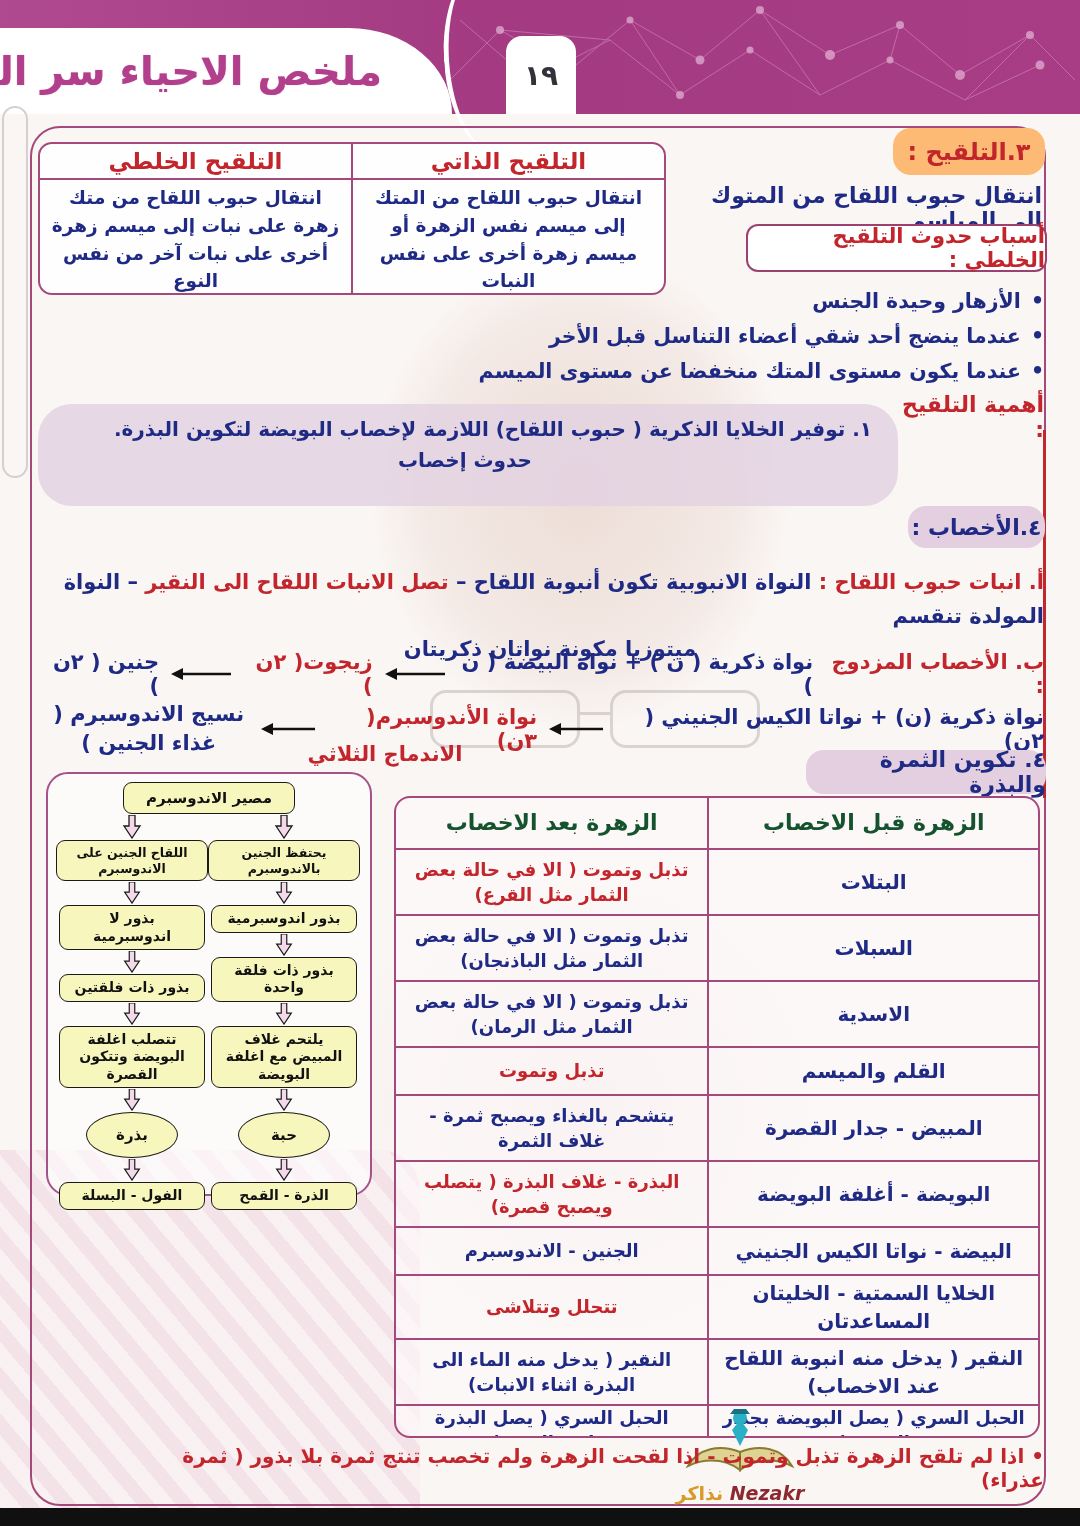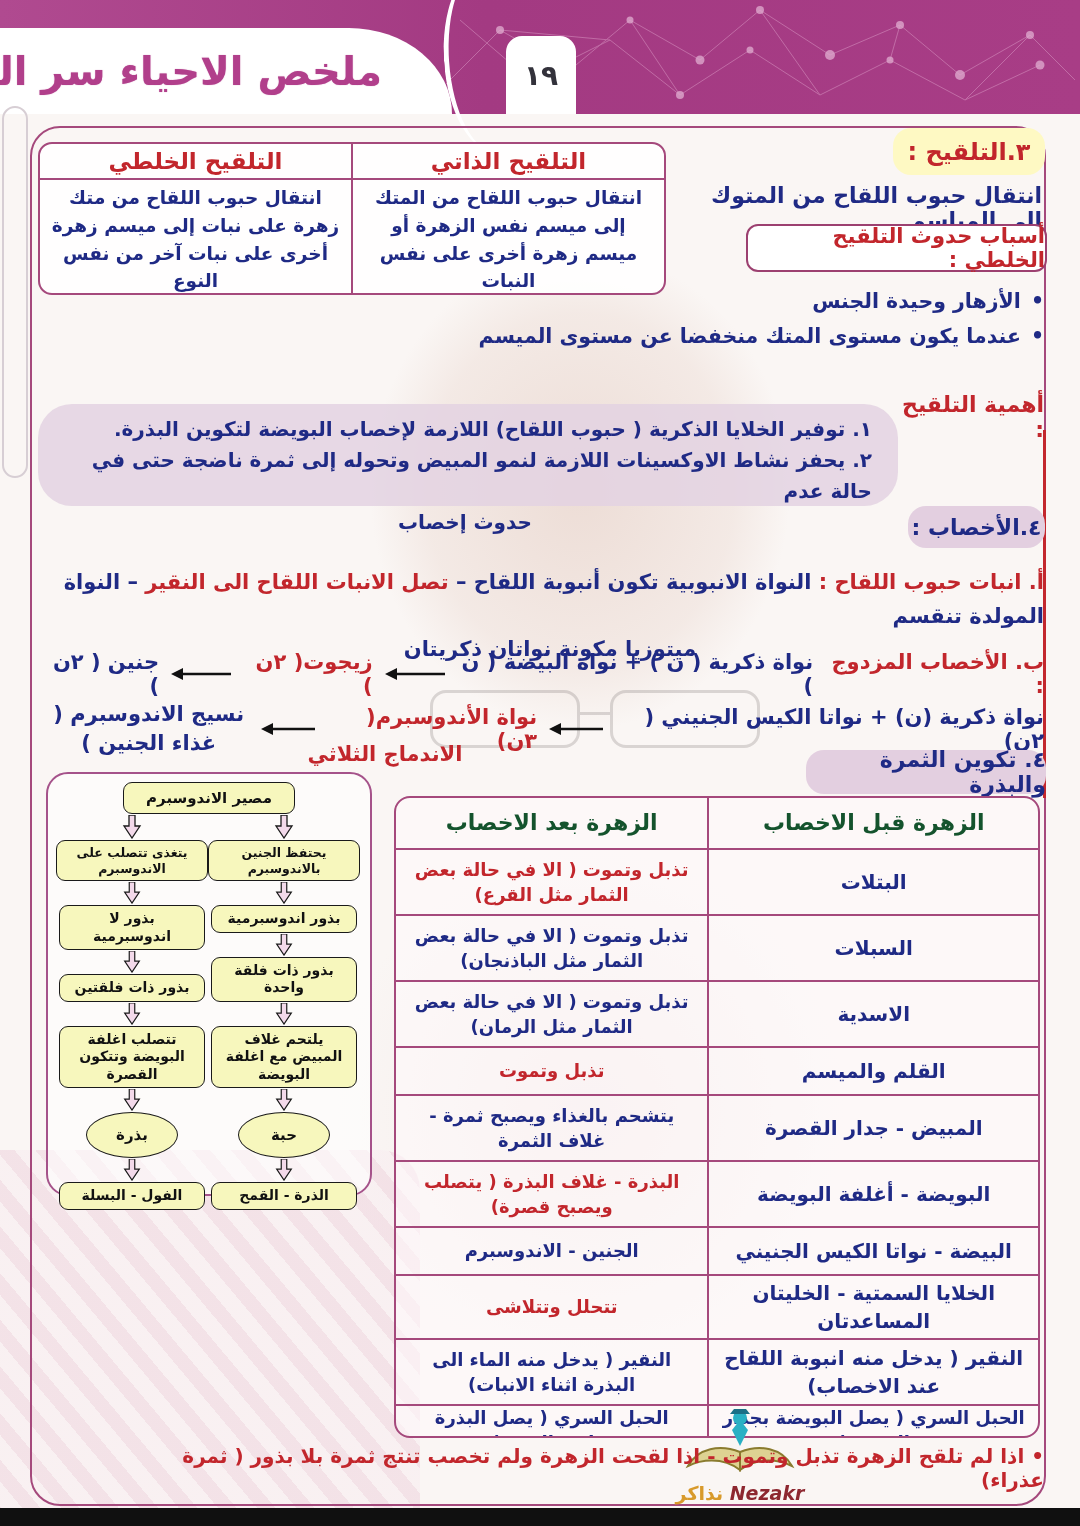--- a/index.html
+++ b/index.html
@@ -64,21 +64,21 @@
   .left-page-edge {
     position:absolute; left:2px; top:106px; width:26px; height:372px;
     border:2px solid #d7ced4; border-radius:16px;
   }
   .red-edge { position:absolute; left:1043px; top:430px; width:3px; height:368px; background:#c3272d; }
   
   .red   { color:#c2262c; }
   .navy  { color:#1f2a85; }
   
   .pill {
-    position:absolute; background:#fef9c3; border-radius:18px;
+    position:absolute; background:#fdba74; border-radius:18px;
     display:flex; align-items:center; justify-content:center;
     font-weight:bold;
   }
   .reasons-box {
     position:absolute; left:746px; top:224px; width:301px; height:48px;
     background:#ffffff; border:2px solid #9c4070; border-radius:12px;
     display:flex; align-items:center; justify-content:center;
     color:#c2262c; font-weight:bold; font-size:21px;
   }
   .importance-box {
@@ -211,27 +211,27 @@
       <div class="cmp-cell">انتقال حبوب اللقاح من متك زهرة على نبات إلى ميسم زهرة أخرى على نبات آخر من نفس النوع</div>
     </div>
   </div>
 
   <div class="abs navy bold" style="left:690px; top:183px; width:352px; font-size:22px; text-align:right;">انتقال حبوب اللقاح من المتوك الى المياسم</div>
 
   <div class="reasons-box">أسباب حدوث التلقيح الخلطي :</div>
 
   <div class="abs bullets" style="left:470px; top:284px; width:574px;">
     <div><span class="b-dot">•</span><span>الأزهار وحيدة الجنس</span></div>
+    <div><span class="b-dot">•</span><span>عندما ينضج أحد شقي أعضاء التناسل قبل الأخر</span></div>
     <div><span class="b-dot">•</span><span>عندما يكون مستوى المتك منخفضا عن مستوى الميسم</span></div>
   </div>
 
   <div class="abs red bold" style="left:902px; top:392px; width:142px; font-size:22px; text-align:right;">أهمية التلقيح :</div>
   <div class="importance-box">
     <div>١. توفير الخلايا الذكرية ( حبوب اللقاح) اللازمة لإخصاب البويضة لتكوين البذرة.</div>
-    <div>٢. يحفز نشاط الاوكسينات اللازمة لنمو المبيض وتحوله إلى ثمرة ناضجة حتى في حالة عدم</div>
     <div style="text-align:center;">حدوث إخصاب</div>
   </div>
 
   <div class="pill navy" style="left:908px; top:506px; width:137px; height:42px; font-size:22px; background:#e3cfe0;">٤.الأخصاب :</div>
 
   <div class="abs bold" style="left:56px; top:566px; width:988px; font-size:21px; text-align:right; line-height:1.6;">
     <span class="red">أ. انبات حبوب اللقاح :</span>
     <span class="navy">النواة الانبوبية تكون أنبوبة اللقاح –</span>
     <span class="red">تصل الانبات اللقاح الى النقير</span>
     <span class="navy">– النواة المولدة تنقسم</span>
@@ -300,21 +300,21 @@
         <div class="fc-arrow"><svg width="20" height="22" viewBox="0 0 20 24">
               <path d="M7 0 h6 v11 h5 L10 23 L2 11 h5 z" fill="#f3d9ea" stroke="#1a1a1a" stroke-width="1.3"></path>
             </svg></div>
         <div class="fc-node fc-w">الذرة - القمح</div>
       </div>
 
       <div class="fc-col">
         <div class="fc-arrow"><svg width="20" height="24" viewBox="0 0 20 24">
               <path d="M7 0 h6 v11 h5 L10 23 L2 11 h5 z" fill="#f3d9ea" stroke="#1a1a1a" stroke-width="1.3"></path>
             </svg></div>
-        <div class="fc-node fc-sm">يتغذى تتصلب على الاندوسبرم</div>
+        <div class="fc-node fc-sm">اللقاح الجنين على الاندوسبرم</div>
         <div class="fc-arrow"><svg width="20" height="22" viewBox="0 0 20 24">
               <path d="M7 0 h6 v11 h5 L10 23 L2 11 h5 z" fill="#f3d9ea" stroke="#1a1a1a" stroke-width="1.3"></path>
             </svg></div>
         <div class="fc-node fc-w">بذور لا اندوسبرمية</div>
         <div class="fc-arrow"><svg width="20" height="22" viewBox="0 0 20 24">
               <path d="M7 0 h6 v11 h5 L10 23 L2 11 h5 z" fill="#f3d9ea" stroke="#1a1a1a" stroke-width="1.3"></path>
             </svg></div>
         <div class="fc-node fc-w">بذور ذات فلقتين</div>
         <div class="fc-arrow"><svg width="20" height="22" viewBox="0 0 20 24">
               <path d="M7 0 h6 v11 h5 L10 23 L2 11 h5 z" fill="#f3d9ea" stroke="#1a1a1a" stroke-width="1.3"></path>

